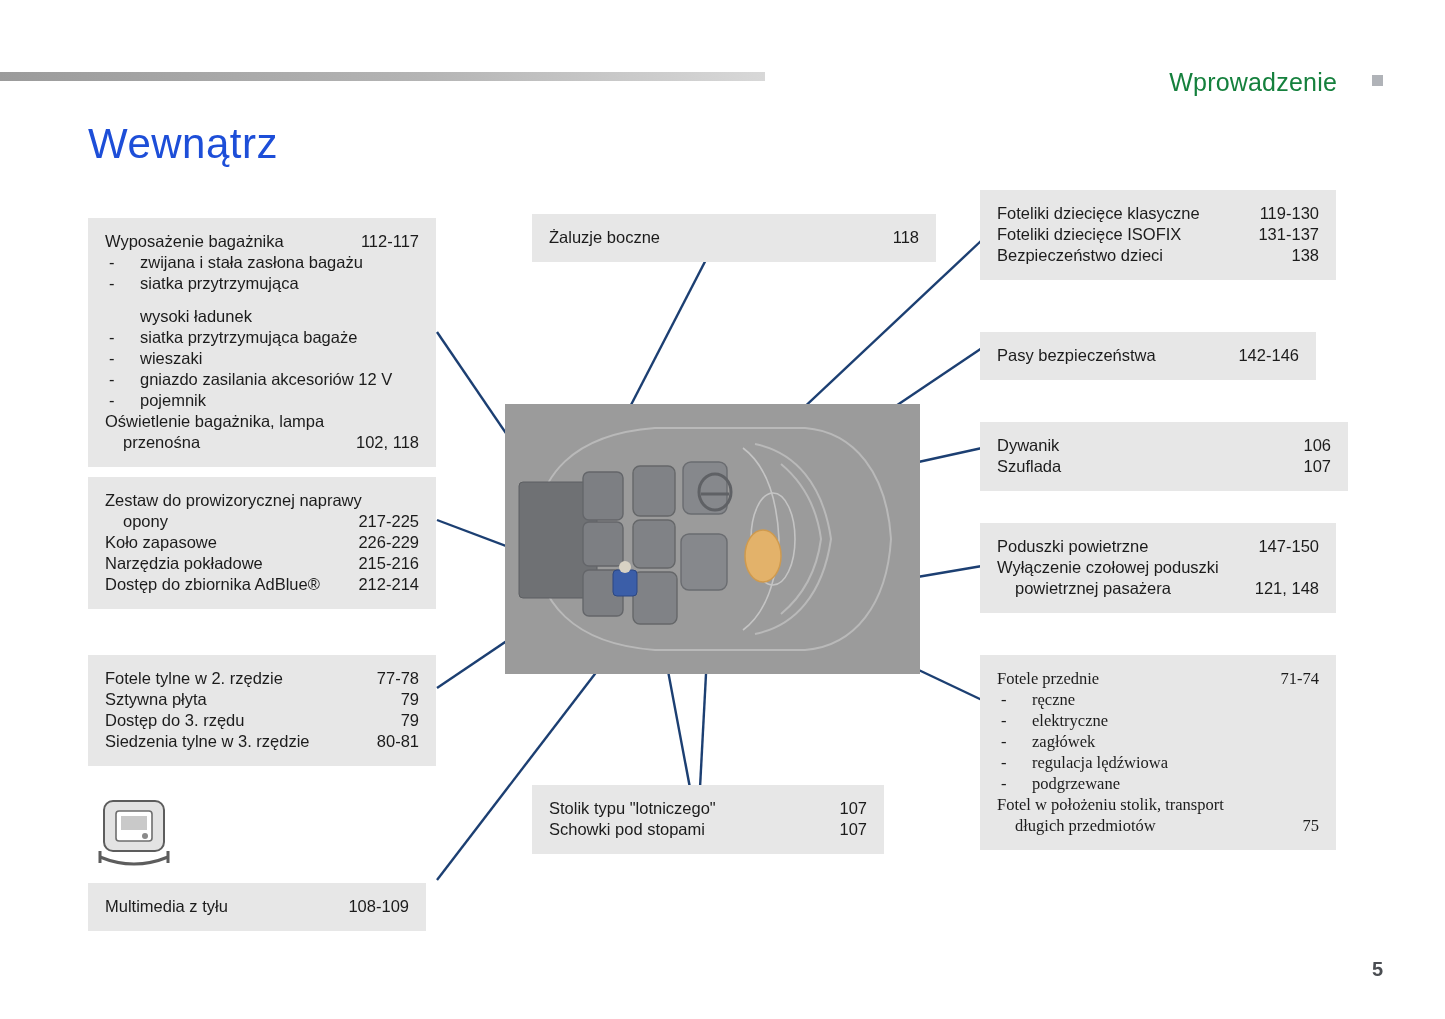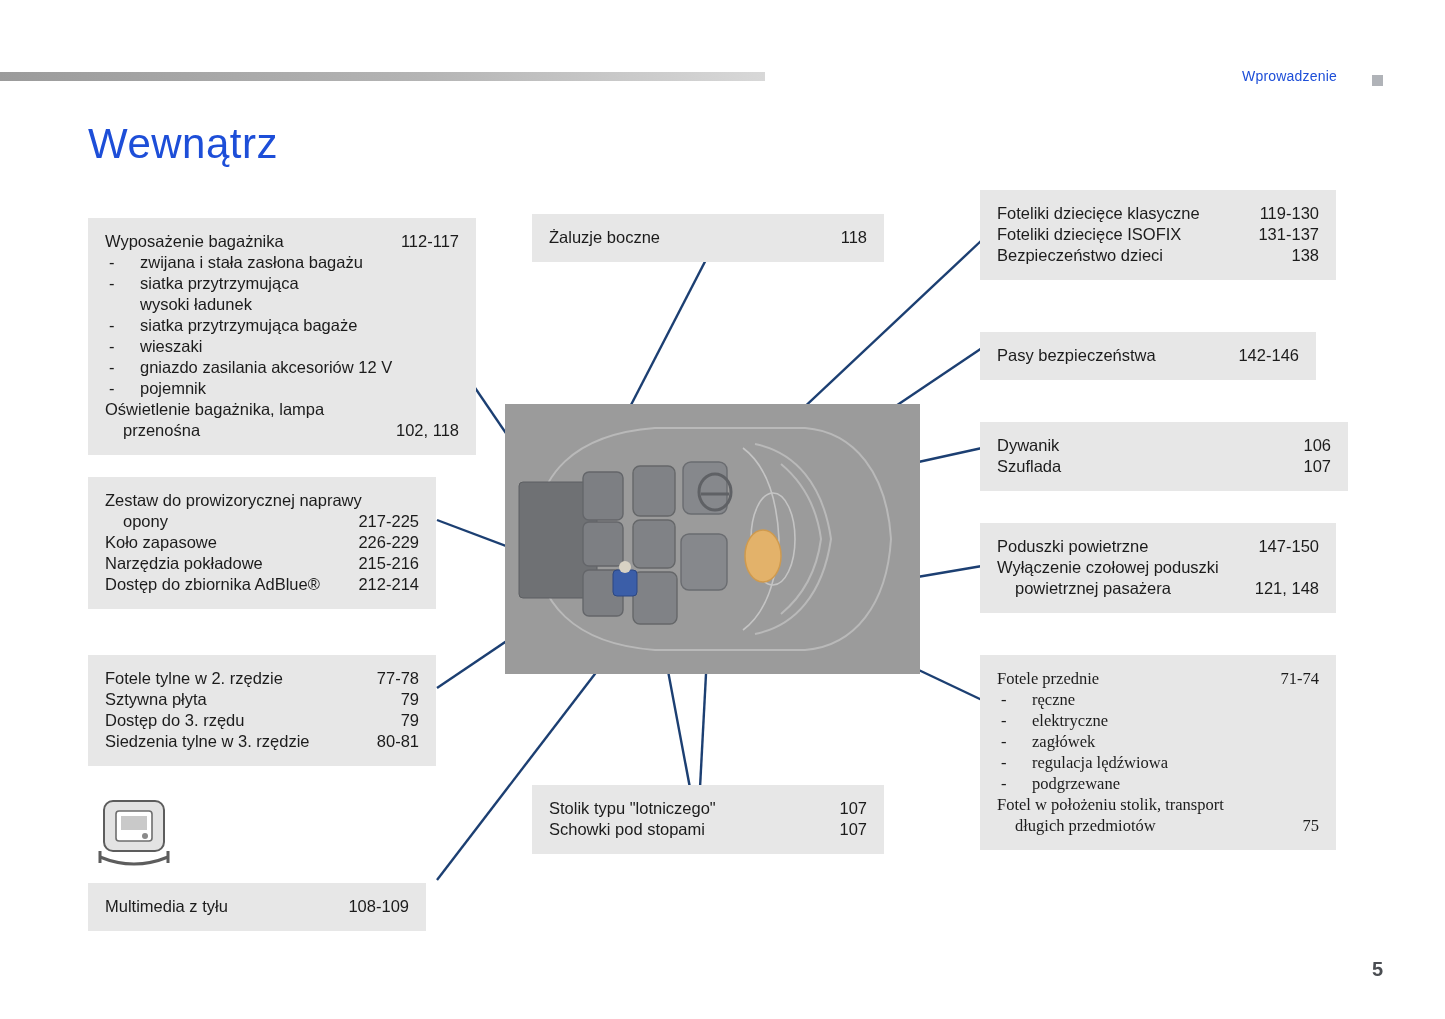--- a/index.html
+++ b/index.html
@@ -22,22 +22,22 @@
     left: 0;
     top: 72px;
     width: 765px;
     height: 9px;
     background: linear-gradient(to right, #9b9b9b 0%, #b4b4b4 55%, #d8d8d8 100%);
   }
   .header-title {
     position: absolute;
     right: 108px;
     top: 68px;
-    font-size: 14px;
-    color: #1d4ed8;
+    font-size: 25px;
+    color: #15803d;
     letter-spacing: .2px;
   }
   .header-square {
     position: absolute;
     right: 62px;
     top: 75px;
     width: 11px;
     height: 11px;
     background: #b0b3b8;
   }
@@ -97,20 +97,21 @@
   }
   .sub .dash {
     position: absolute;
     left: 4px;
     top: 0;
   }
   .cont {
     font-size: 16.5px;
     line-height: 21px;
     padding-left: 35px;
+    margin-top: 12px;
   }
 
   
   .illus {
     position: absolute;
     left: 505px;
     top: 404px;
     width: 415px;
     height: 270px;
     background: #9b9b9b;
@@ -227,21 +228,21 @@
 
     <ellipse cx="258" cy="152" rx="18" ry="26" fill="#e3b26a" stroke="#cf9a4e" stroke-width="1.5"></ellipse>
 
     <g>
       <rect x="108" y="166" width="24" height="26" rx="4" fill="#3b5ea8" stroke="#2c4782"></rect>
       <circle cx="120" cy="163" r="6" fill="#d8d2c4"></circle>
     </g>
   </svg>
 </div>
 
-<div class="box" style="left:88px; top:218px; width:388px;">
+<div class="box" style="left:88px; top:218px; width:348px;">
   <div class="entry">
     <span class="lbl">Wyposażenie bagażnika</span>
     <span class="pg">112-117</span>
   </div>
   <div class="sub"><span class="dash">-</span><span>zwijana i stała zasłona bagażu</span></div>
   <div class="sub"><span class="dash">-</span><span>siatka przytrzymująca</span></div>
   <div class="cont">wysoki ładunek</div>
   <div class="sub"><span class="dash">-</span><span>siatka przytrzymująca bagaże</span></div>
   <div class="sub"><span class="dash">-</span><span>wieszaki</span></div>
   <div class="sub"><span class="dash">-</span><span>gniazdo zasilania akcesoriów 12 V</span></div>
@@ -307,21 +308,21 @@
   </svg>
 </div>
 
 <div class="box" style="left:88px; top:883px; width:338px;">
   <div class="entry">
     <span class="lbl">Multimedia z tyłu</span>
     <span class="pg">108-109</span>
   </div>
 </div>
 
-<div class="box" style="left:532px; top:214px; width:352px;">
+<div class="box" style="left:532px; top:214px; width:404px;">
   <div class="entry">
     <span class="lbl">Żaluzje boczne</span>
     <span class="pg">118</span>
   </div>
 </div>
 
 <div class="box" style="left:532px; top:785px; width:352px;">
   <div class="entry">
     <span class="lbl">Stolik typu "lotniczego"</span>
     <span class="pg">107</span>

